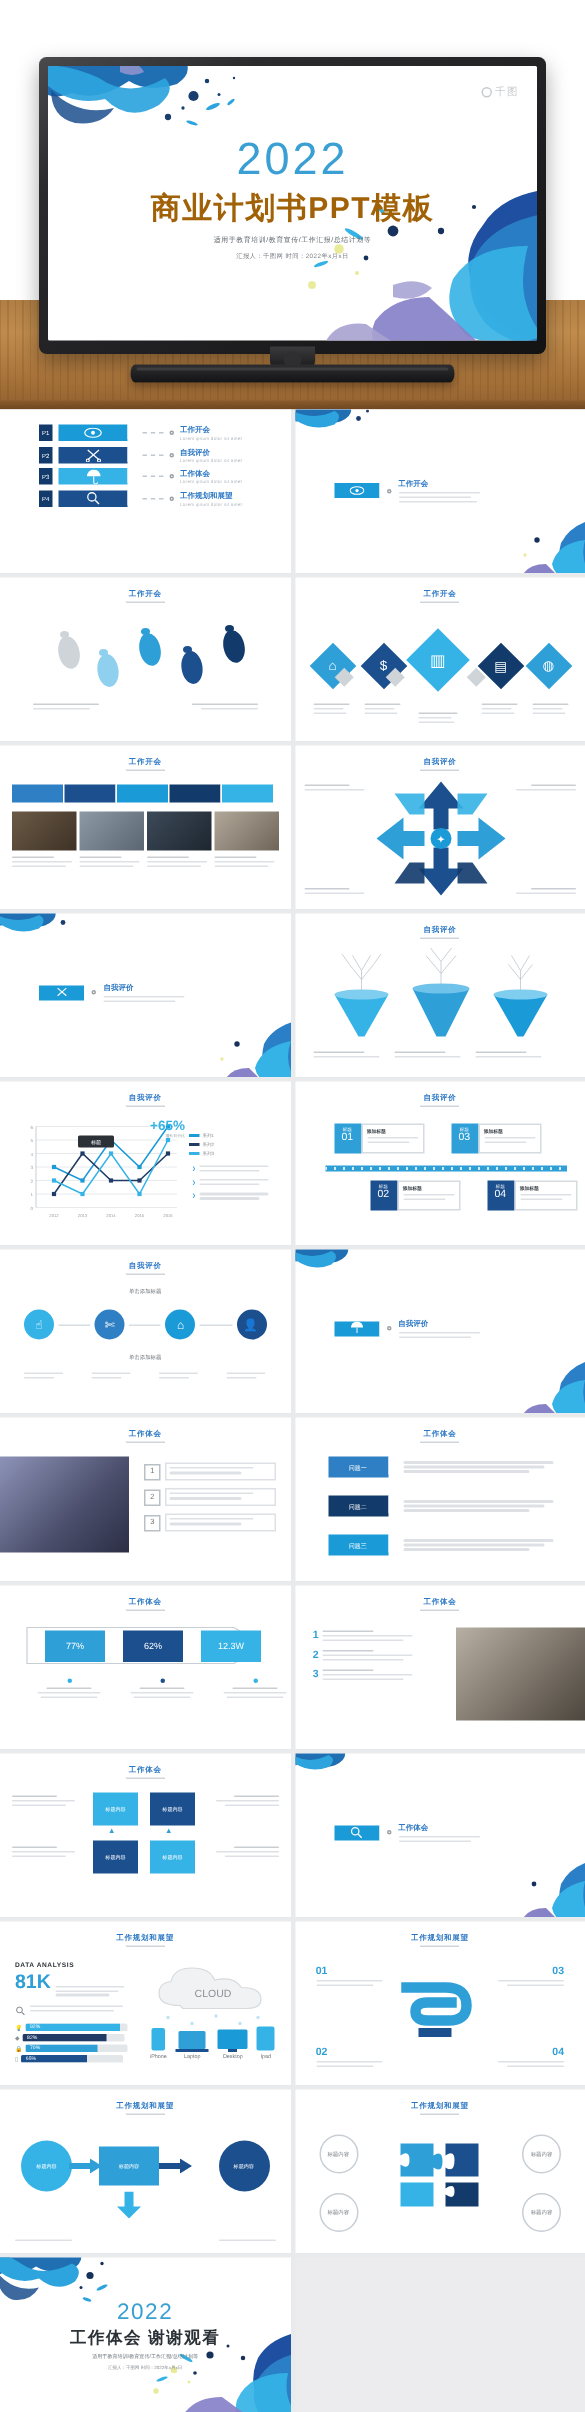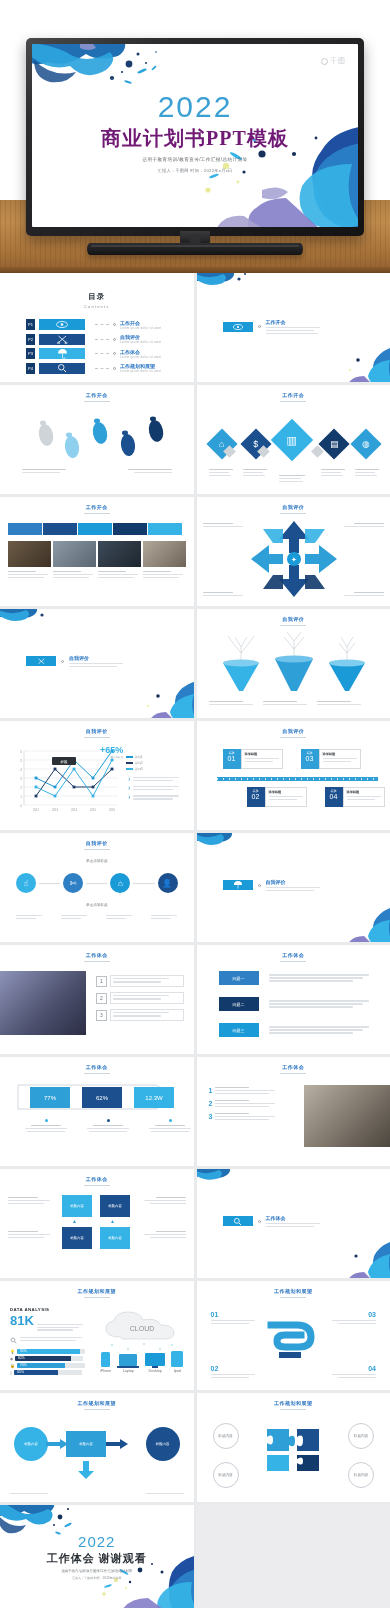--- a/index.html
+++ b/index.html
@@ -33,21 +33,21 @@
   .tv-base { position:absolute; left:50%; top:243px; transform:translateX(-50%); width:216px; height:12px;
     background:linear-gradient(180deg,#2e2e30,#141416); border-radius:3px/6px;
     box-shadow:0 3px 6px rgba(0,0,0,.3); }
   .tv-base:after{content:"";position:absolute;left:4px;right:4px;top:2px;height:2px;background:rgba(255,255,255,.10);border-radius:2px;}
 
   
   .ink { position:absolute; pointer-events:none; }
 
   .hero-title-wrap { position:absolute; left:0; right:0; top:48px; text-align:center; z-index:5; }
   .hero-year { font-size:30px; color:#3aa0d4; letter-spacing:2px; line-height:1; font-weight:400; }
-  .hero-main { font-size:20px; color:#701a75; letter-spacing:1px; margin-top:3px; font-weight:700;font-family:Liberation Serif, serif; }
+  .hero-main { font-size:20px; color:#a16207; letter-spacing:1px; margin-top:3px; font-weight:700; }
   .hero-sub  { font-size:4.6px; color:#5d6469; margin-top:5px; letter-spacing:.4px; }
   .hero-meta { font-size:4.2px; color:#7b8186; margin-top:6px; letter-spacing:.3px; }
   .qt-logo { position:absolute; right:12px; top:12px; display:flex; align-items:center; gap:2px; z-index:6; opacity:.55;}
   .qt-ring { width:7px; height:7px; border:1.4px solid #9aa0a5; border-radius:50%; }
   .qt-txt { font-size:7px; color:#9aa0a5; letter-spacing:1px; }
 
   
   .grid { position:relative; width:390px; background:#e9eaec; display:flex; flex-wrap:wrap; gap:3px; padding:0; }
   .slide { width:193.5px; height:109px; background:#fff; position:relative; overflow:hidden; }
   .slide.last-empty { background:#ececee; }
@@ -174,24 +174,20 @@
       </div>
     </div>
   </div>
   <div class="tv-neck"></div>
   <div class="tv-base"></div>
 </div>
 
 <div class="grid">
 
   <div class="slide">
-    <div class="toc-h">
-      <b>目录</b>
-      <i>Contents</i>
-    </div>
     <div style="margin-top:10px;">
       <div class="toc-row">
         <div class="toc-num blue5">P1</div>
         <div class="toc-tag blue1" style="--c:#1b9ad8;">
           <svg width="12" height="7" viewBox="0 0 24 14">
               <ellipse cx="12" cy="7" rx="11" ry="6" fill="none" stroke="#fff" stroke-width="1.6"></ellipse>
               <circle cx="12" cy="7" r="2.6" fill="#fff"></circle>
             </svg>
         </div>
         <div class="toc-dash"></div>

